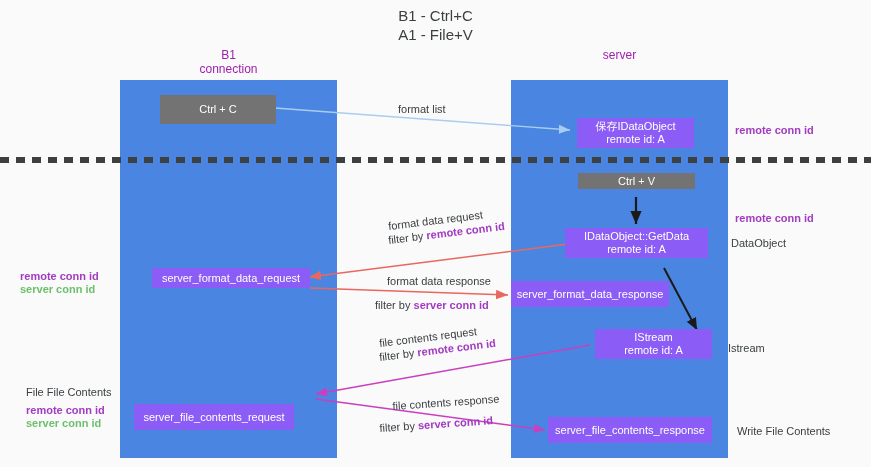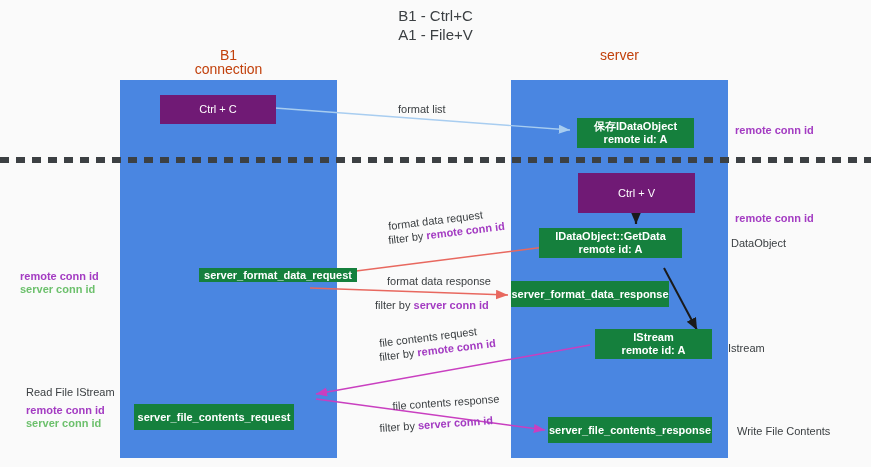--- a/index.html
+++ b/index.html
@@ -11,41 +11,41 @@
     overflow:hidden;
   }
   #stage{position:relative;width:871px;height:467px;}
 
   
   .doc-title{
     position:absolute;left:0;right:0;top:6px;
     text-align:center;font-size:15px;line-height:19px;color:#3c4043;
   }
   .col-head{
-    position:absolute;text-align:center;font-size:14px;line-height:14px;color:#c2410c;
+    position:absolute;text-align:center;font-size:12px;line-height:14px;color:#a21caf;
   }
 
   
   .lane{position:absolute;background:#4a86e1;}
 
   
   .divider{
     position:absolute;left:0;width:871px;top:157px;height:6px;
     background-image:repeating-linear-gradient(to right,#3c4043 0px,#3c4043 9px,rgba(0,0,0,0) 9px,rgba(0,0,0,0) 16px);
   }
 
   
   .node{
     position:absolute;box-sizing:border-box;
     display:flex;align-items:center;justify-content:center;
     flex-direction:column;
     color:#ffffff;font-size:11px;line-height:13px;text-align:center;
   }
-  .node.green{background:#701a75;}
-  .node.orange{background:#15803d;font-weight:bold;}
+  .node.green{background:#737373;}
+  .node.orange{background:#8b5cf6;}
   .node .l2{display:block;}
 
   
   .txt{position:absolute;font-size:11px;line-height:14px;color:#3c4043;white-space:nowrap;}
   .txt.c-purple{color:#a33bc2;font-weight:bold;}
   .txt.c-green{color:#6cc06c;font-weight:bold;}
   .txt .c-purple{color:#a33bc2;font-weight:bold;}
   .txt.rot{transform-origin:left bottom;}
 
   
@@ -107,30 +107,30 @@
 
   <div class="node green" style="left:160px;top:95px;width:116px;height:29px;">
     <span>Ctrl + C</span>
   </div>
 
   <div class="node orange" style="left:577px;top:118px;width:117px;height:30px;">
     <span>保存IDataObject</span>
     <span class="l2">remote id: A</span>
   </div>
 
-  <div class="node green" style="left:578px;top:173px;width:117px;height:40px;text-align:right;">
+  <div class="node green" style="left:578px;top:173px;width:117px;height:16px;text-align:right;">
     <span>Ctrl + V</span>
   </div>
 
-  <div class="node orange" style="left:539px;top:228px;width:143px;height:30px;align-items:center;">
+  <div class="node orange" style="left:565px;top:228px;width:143px;height:30px;align-items:center;">
     <span>IDataObject::GetData</span>
     <span class="l2">remote id: A</span>
   </div>
 
-  <div class="node orange" style="left:152px;top:268px;width:158px;height:14px;margin-left:47px;">
+  <div class="node orange" style="left:152px;top:268px;width:158px;height:20px;">
     <span>server_format_data_request</span>
   </div>
 
   <div class="node orange" style="left:511px;top:281px;width:158px;height:26px;">
     <span>server_format_data_response</span>
   </div>
 
   <div class="node orange" style="left:595px;top:329px;width:117px;height:30px;">
     <span>IStream</span>
     <span class="l2">remote id: A</span>
@@ -168,17 +168,17 @@
 
   <div class="txt c-purple" style="left:735px;top:123px;">remote conn id</div>
   <div class="txt c-purple" style="left:735px;top:211px;">remote conn id</div>
   <div class="txt" style="left:731px;top:236px;">DataObject</div>
   <div class="txt" style="left:728px;top:341px;">Istream</div>
   <div class="txt" style="left:737px;top:424px;">Write File Contents</div>
 
   <div class="txt c-purple" style="left:20px;top:269px;">remote conn id</div>
   <div class="txt c-green" style="left:20px;top:282px;">server conn id</div>
 
-  <div class="txt" style="left:26px;top:385px;">Read File IStream</div>
+  <div class="txt" style="left:26px;top:385px;">File File Contents</div>
   <div class="txt c-purple" style="left:26px;top:403px;">remote conn id</div>
   <div class="txt c-green" style="left:26px;top:416px;">server conn id</div>
 
 </div>
 
 </body></html>

